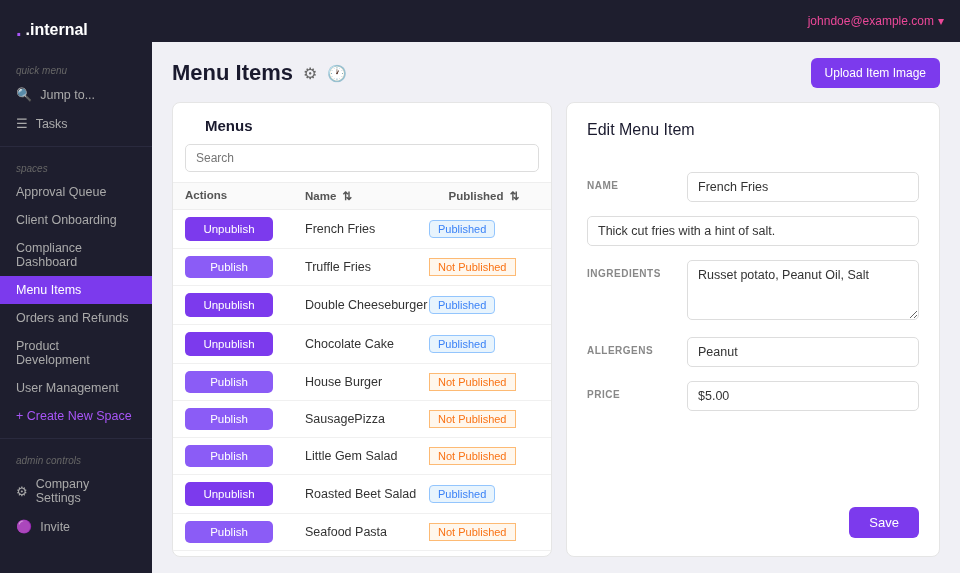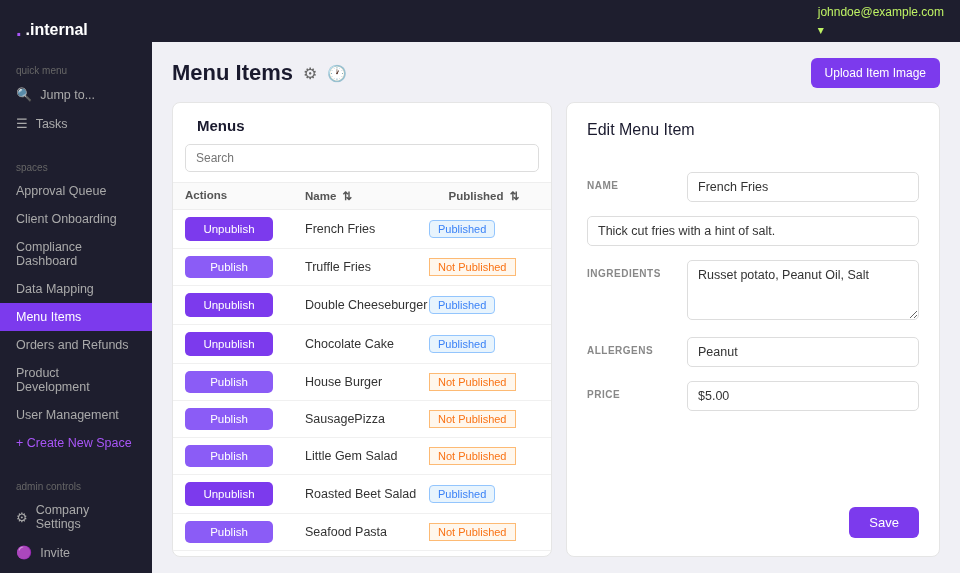--- a/index.html
+++ b/index.html
@@ -23,20 +23,21 @@
       display: flex;
       align-items: center;
       gap: 4px;
     }
     .sidebar-logo .dot { color: #a855f7; font-size: 20px; }
     .sidebar-section-label {
       padding: 8px 16px 4px;
       font-size: 10px;
       color: #666;
       text-transform: lowercase;
+      font-style: italic;
     }
     .sidebar-item {
       padding: 7px 16px;
       cursor: pointer;
       display: flex;
       align-items: center;
       gap: 8px;
       color: #aaa;
       font-size: 12.5px;
     }
@@ -59,25 +60,24 @@
     
     #topbar {
       background: #1e1e2e;
       height: 42px;
       display: flex;
       align-items: center;
       justify-content: flex-end;
       padding: 0 16px;
     }
     .topbar-user {
-      color: #bef264;
+      color: #ec4899;
       font-size: 12px;
       display: flex;
       gap: 4px;
-      flex-direction: column;
     }
 
     #content {
       flex: 1;
       display: flex;
       flex-direction: column;
       padding: 16px 20px;
       overflow: hidden;
     }
 
@@ -125,21 +125,21 @@
       background: #fff;
       border-radius: 8px;
       width: 380px;
       flex-shrink: 0;
       display: flex;
       flex-direction: column;
       overflow: hidden;
       border: 1px solid #e5e5e5;
     }
     .menus-panel-header {
-      padding: 14px 24px 10px;
+      padding: 14px 32px 10px;
       display: flex;
       align-items: center;
       justify-content: space-between;
     }
     .menus-title {
       font-size: 15px;
       font-weight: 600;
       color: #1a1a2e;
     }
     .search-box {
@@ -323,23 +323,20 @@
   <div class="sidebar-section-label">Spaces</div>
 
   <div class="sidebar-item">
     <span>Approval Queue</span>
   </div>
   <div class="sidebar-item">
     <span>Client Onboarding</span>
   </div>
   <div class="sidebar-item">
     <span>Compliance Dashboard</span>
-  </div>
-  <div class="sidebar-item">
-    <span>Data Mapping</span>
   </div>
   <div class="sidebar-item active">
     <span>Menu Items</span>
   </div>
   <div class="sidebar-item">
     <span>Orders and Refunds</span>
   </div>
   <div class="sidebar-item">
     <span>Product Development</span>
   </div>

